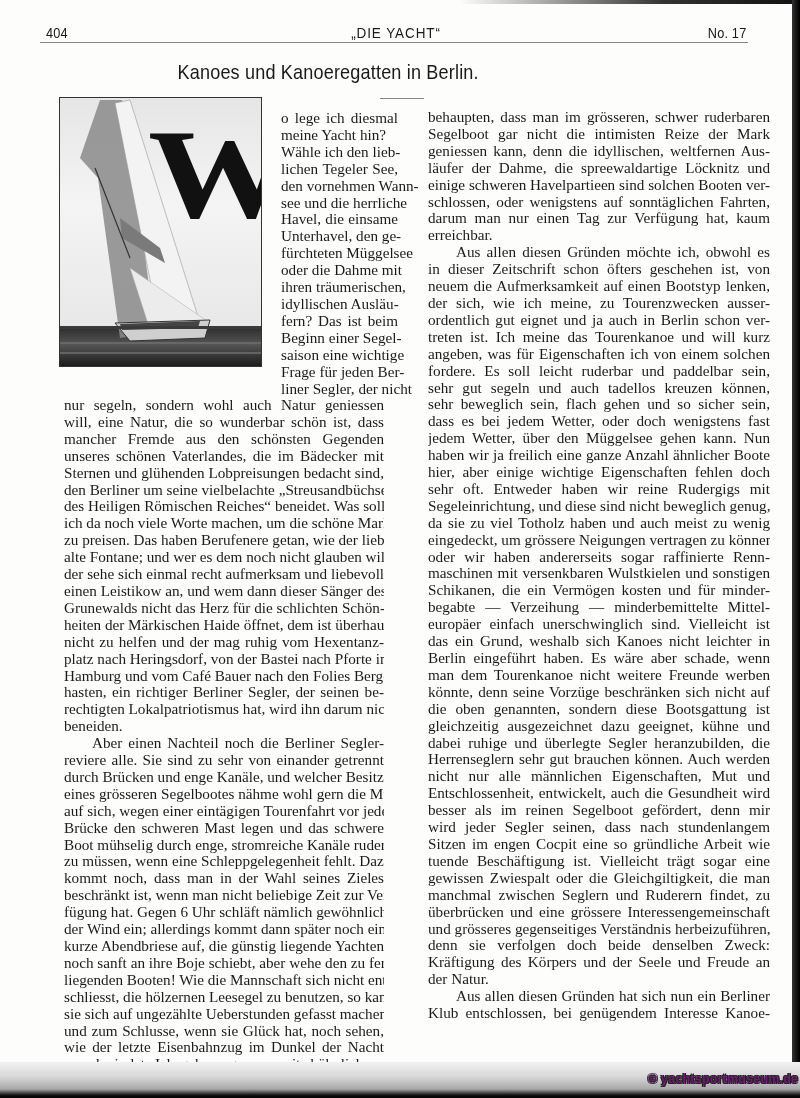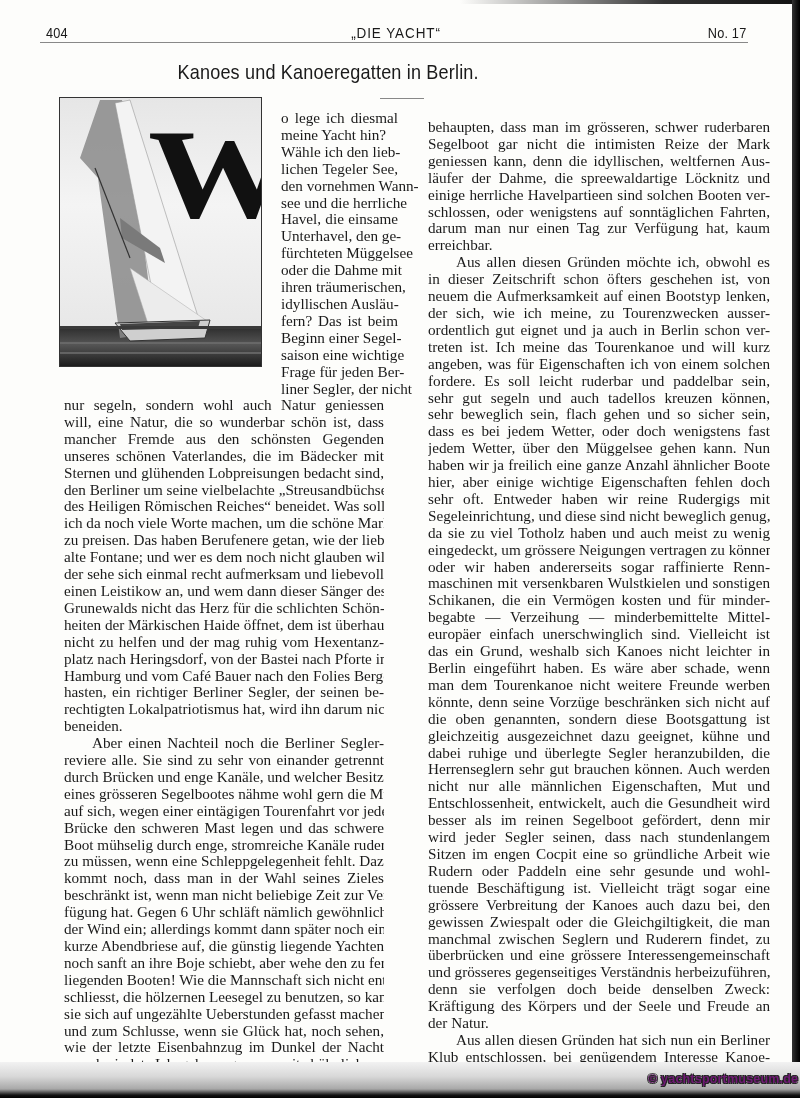--- a/index.html
+++ b/index.html
@@ -41,21 +41,21 @@
   .title-rule {
     position: absolute; top: 98px; left: 380px; width: 44px; height: 1px; background: #888;
   }
   .col {
     position: absolute; font-size: 15.2px; line-height: 16.9px; text-align: justify;
   }
   .col .line { display: block; text-align: justify; text-align-last: justify; white-space: nowrap; overflow: hidden; }
   .col .line.last { text-align-last: left; }
   .col .indent { text-indent: 28px; }
   .col-left { left: 64px; top: 110px; width: 320px; }
-  .col-right { left: 428px; top: 119px; width: 342px; }
+  .col-right { left: 428px; top: 109px; width: 342px; }
 
   .figure {
     position: absolute; left: 59px; top: 97px; width: 201px; height: 268px;
     border: 1px solid #333;
     background: linear-gradient(to bottom, #e6e6e6 0%, #f4f4f4 40%, #e8e8e8 85%, #2a2a2a 85%, #555 92%, #1c1c1c 100%);
     overflow: hidden;
   }
   .figure svg { position: absolute; left: 0; top: 0; }
   .dropcap {
     position: absolute; left: 88px; top: 12px;
@@ -170,21 +170,21 @@
   <span class="line">und zum Schlusse, wenn sie Glück hat, noch sehen,</span>
   <span class="line">wie der letzte Eisenbahnzug im Dunkel der Nacht</span>
   <span class="line">verschwindet. Ich gehe sogar so weit, kühnlich zu</span>
 </div>
 
 <div class="col col-right">
   <span class="line">behaupten, dass man im grösseren, schwer ruderbaren</span>
   <span class="line">Segelboot gar nicht die intimisten Reize der Mark</span>
   <span class="line">geniessen kann, denn die idyllischen, weltfernen Aus-</span>
   <span class="line">läufer der Dahme, die spreewaldartige Löcknitz und</span>
-  <span class="line">einige herrliche Havelpartieen sind solchen Booten ver-</span>
+  <span class="line">einige schweren Havelpartieen sind solchen Booten ver-</span>
   <span class="line">schlossen, oder wenigstens auf sonntäglichen Fahrten,</span>
   <span class="line">darum man nur einen Tag zur Verfügung hat, kaum</span>
   <span class="line last">erreichbar.</span>
   <span class="line" style="padding-left:28px">Aus allen diesen Gründen möchte ich, obwohl es</span>
   <span class="line">in dieser Zeitschrift schon öfters geschehen ist, von</span>
   <span class="line">neuem die Aufmerksamkeit auf einen Bootstyp lenken,</span>
   <span class="line">der sich, wie ich meine, zu Tourenzwecken ausser-</span>
   <span class="line">ordentlich gut eignet und ja auch in Berlin schon ver-</span>
   <span class="line">treten ist. Ich meine das Tourenkanoe und will kurz</span>
   <span class="line">angeben, was für Eigenschaften ich von einem solchen</span>
@@ -210,23 +210,21 @@
   <span class="line">könnte, denn seine Vorzüge beschränken sich nicht auf</span>
   <span class="line">die oben genannten, sondern diese Bootsgattung ist</span>
   <span class="line">gleichzeitig ausgezeichnet dazu geeignet, kühne und</span>
   <span class="line">dabei ruhige und überlegte Segler heranzubilden, die</span>
   <span class="line">Herrenseglern sehr gut brauchen können. Auch werden</span>
   <span class="line">nicht nur alle männlichen Eigenschaften, Mut und</span>
   <span class="line">Entschlossenheit, entwickelt, auch die Gesundheit wird</span>
   <span class="line">besser als im reinen Segelboot gefördert, denn mir</span>
   <span class="line">wird jeder Segler seinen, dass nach stundenlangem</span>
   <span class="line">Sitzen im engen Cocpit eine so gründliche Arbeit wie</span>
-  <span class="line">Rudern oder Paddeln eine sehr gesunde und wohl-</span>
   <span class="line">tuende Beschäftigung ist. Vielleicht trägt sogar eine</span>
-  <span class="line">grössere Verbreitung der Kanoes auch dazu bei, den</span>
   <span class="line">gewissen Zwiespalt oder die Gleichgiltigkeit, die man</span>
   <span class="line">manchmal zwischen Seglern und Ruderern findet, zu</span>
   <span class="line">überbrücken und eine grössere Interessengemeinschaft</span>
   <span class="line">und grösseres gegenseitiges Verständnis herbeizuführen,</span>
   <span class="line">denn sie verfolgen doch beide denselben Zweck:</span>
   <span class="line">Kräftigung des Körpers und der Seele und Freude an</span>
   <span class="line last">der Natur.</span>
   <span class="line" style="padding-left:28px">Aus allen diesen Gründen hat sich nun ein Berliner</span>
   <span class="line">Klub entschlossen, bei genügendem Interesse Kanoe-</span>
 </div>

